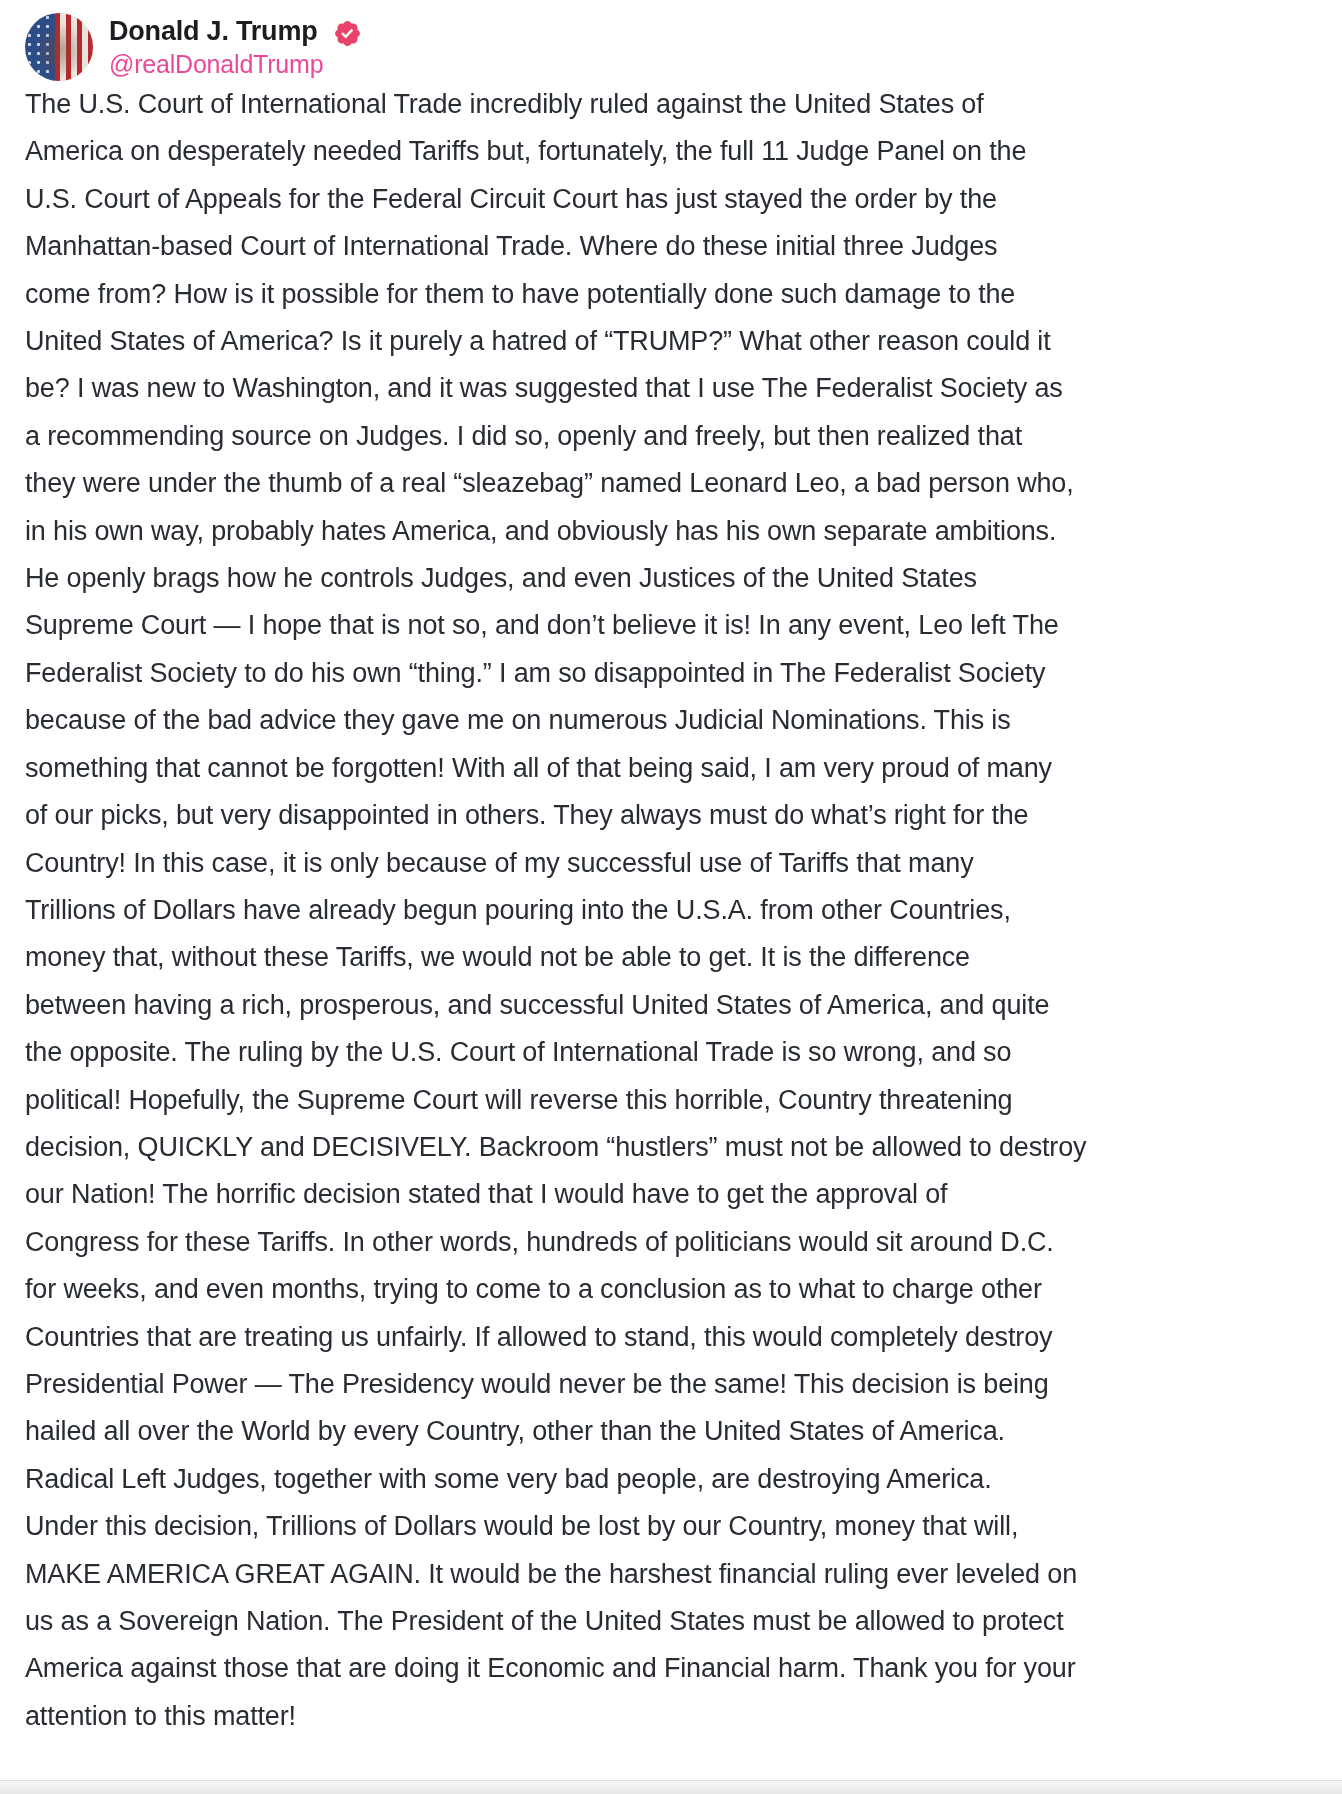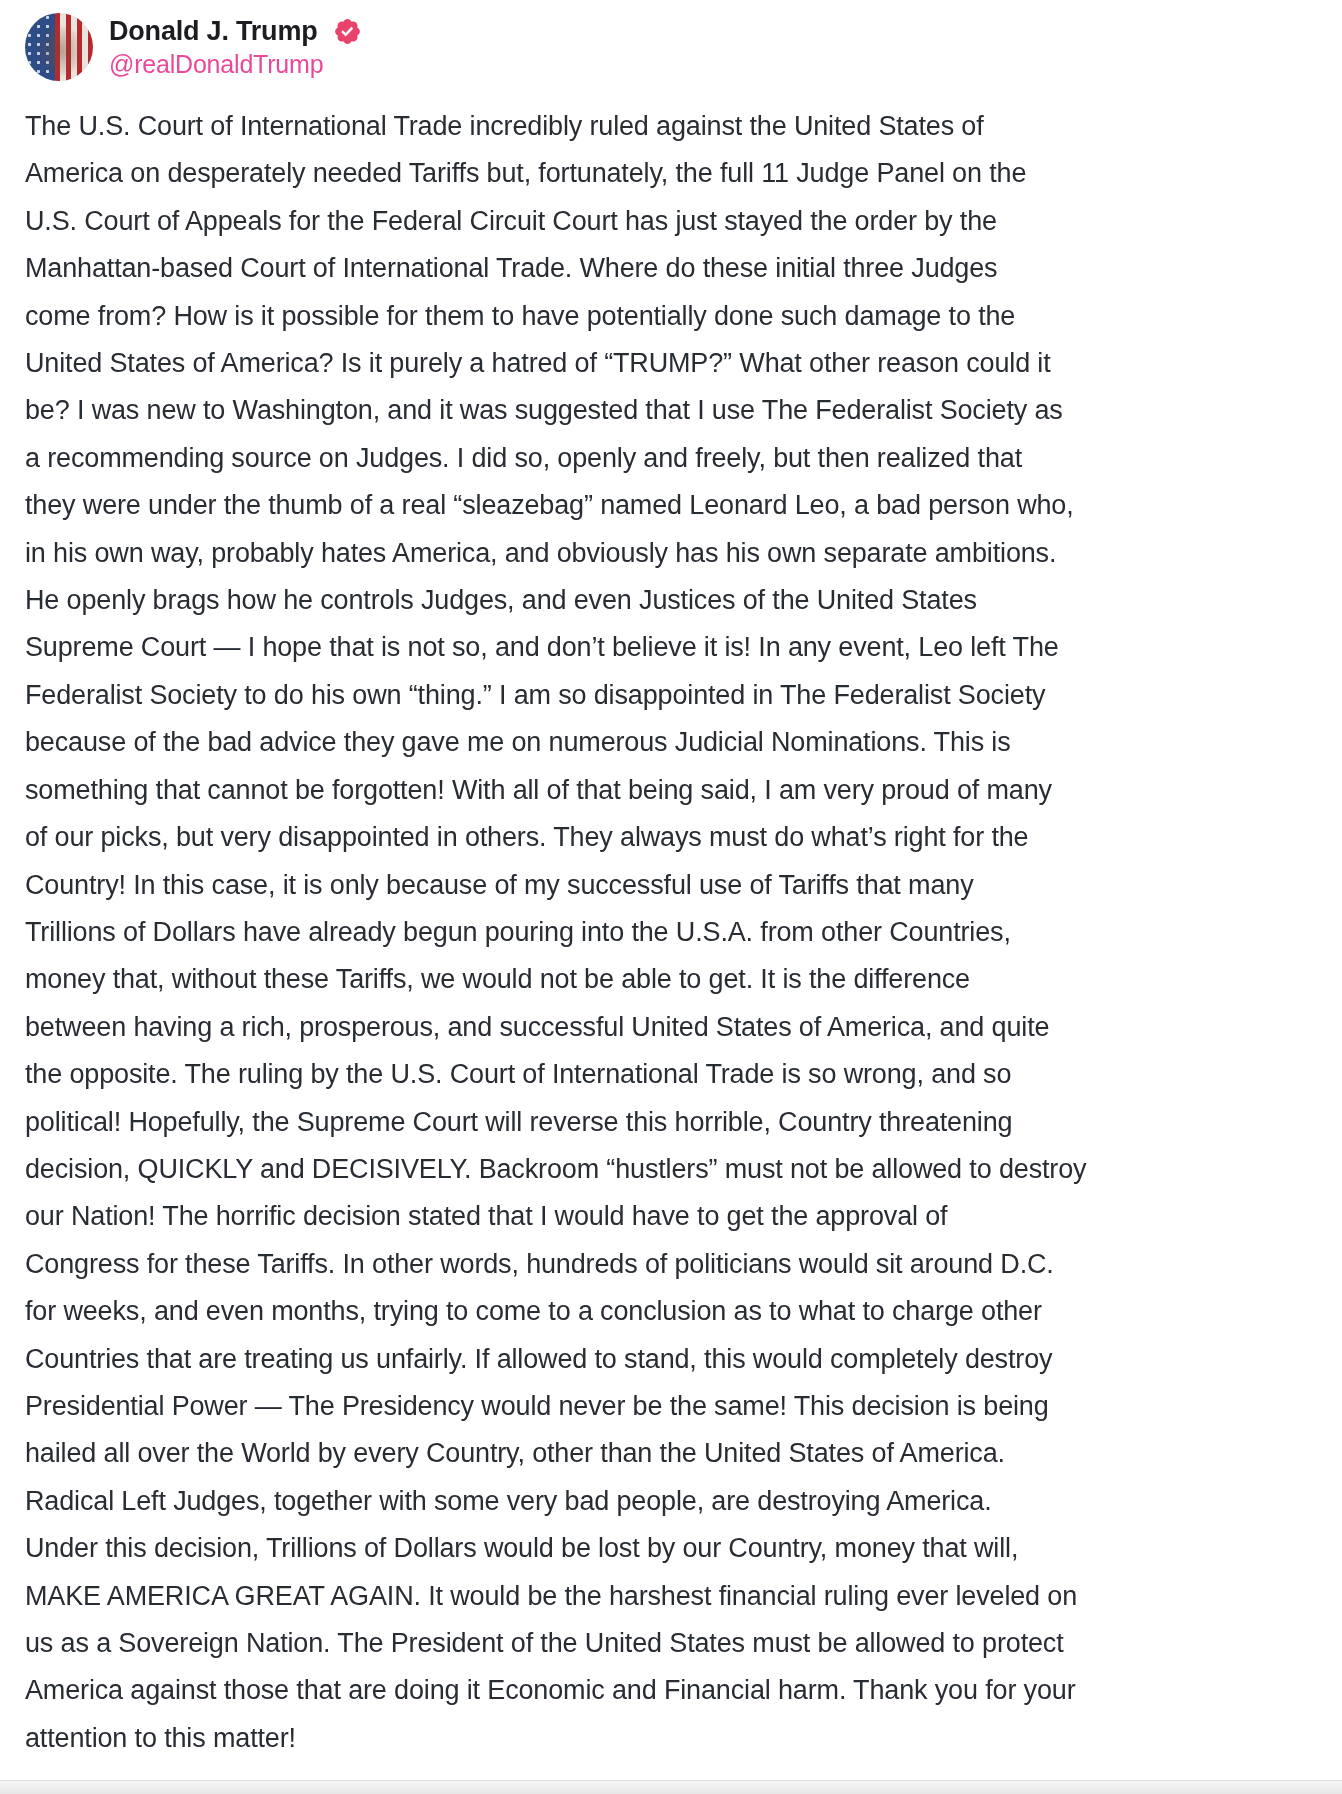--- a/index.html
+++ b/index.html
@@ -54,21 +54,21 @@
     background: radial-gradient(ellipse 46% 52% at 52% 55%, rgba(122,70,48,0.45), rgba(122,70,48,0.12) 60%, rgba(0,0,0,0) 75%);
   }
   .id-block {
     display: flex;
     flex-direction: column;
     justify-content: center;
     gap: 3px;
   }
   .name-row {
     display: flex;
-    align-items: flex-start;
+    align-items: flex-end;
     gap: 15px;
   }
   .display-name {
     font-size: 27px;
     font-weight: 700;
     color: #1b1d21;
     letter-spacing: -0.2px;
     cursor: pointer;
   }
   .verified-badge {
@@ -84,21 +84,20 @@
     display: block;
   }
   .handle {
     font-size: 25px;
     font-weight: 400;
     color: #ec4899;
     letter-spacing: -0.2px;
     cursor: pointer;
   }
   .post-body {
-    margin-top: 22px;
     padding-right: 4px;
     font-size: 27px;
     line-height: 47.4px;
     font-weight: 400;
     color: #282c33;
     letter-spacing: -0.15px;
     white-space: pre-line;
   }
   .bottom-strip {
     position: absolute;

